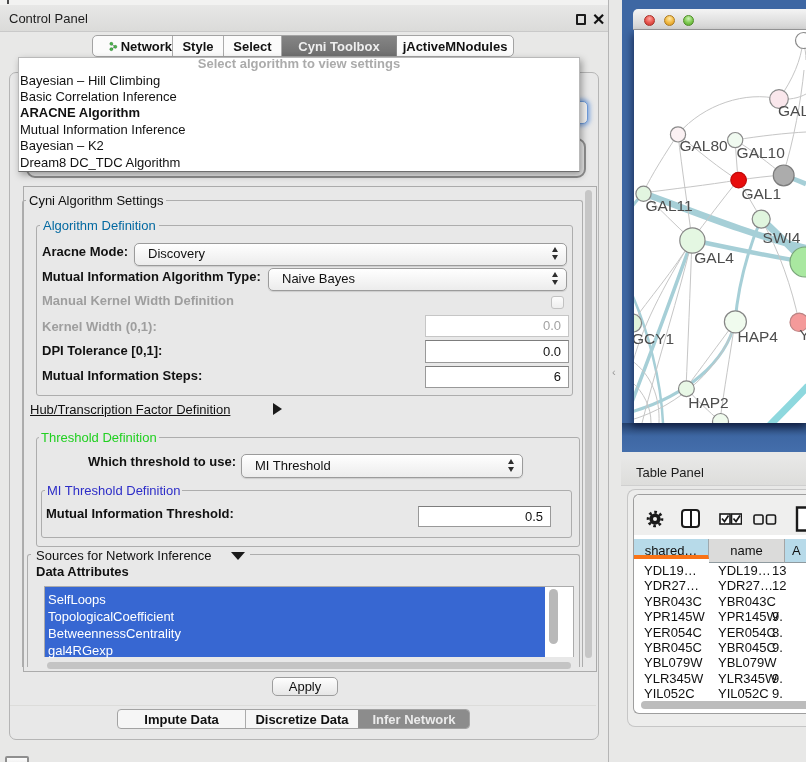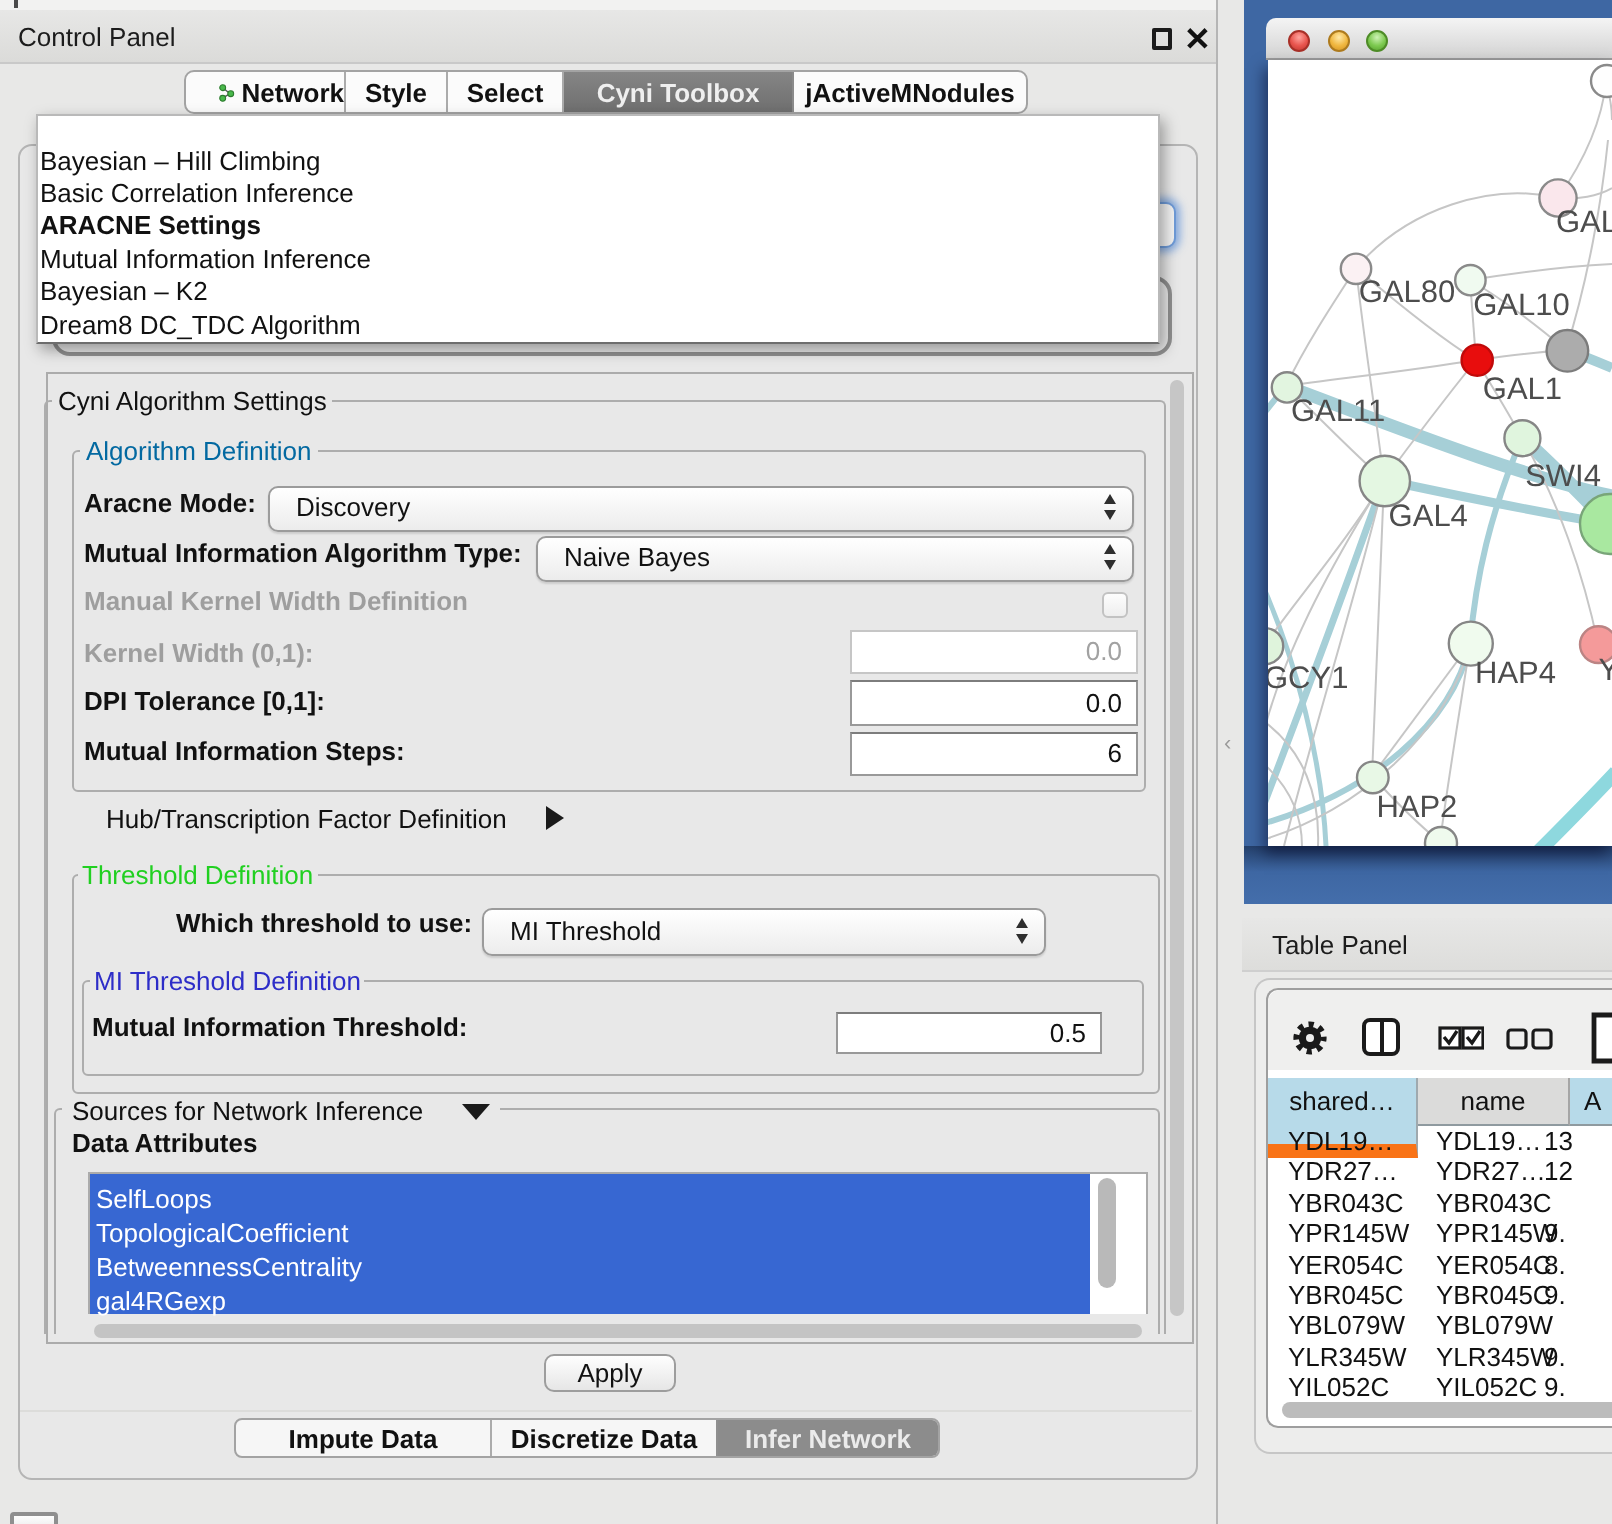--- a/index.html
+++ b/index.html
@@ -83,21 +83,21 @@
 
   <div class="lbl bold" style="left:42px;top:319px;color:#9E9E9E;">Kernel Width (0,1):</div>
   <div class="field" style="left:425px;top:315px;width:144px;height:22px;border-color:#C6C6C6;color:#A2A2A2;line-height:20px;">0.0</div>
 
   <div class="lbl bold" style="left:42px;top:343px;">DPI Tolerance [0,1]:</div>
   <div class="field" style="left:425px;top:340px;width:144px;height:23px;line-height:21px;">0.0</div>
 
   <div class="lbl bold" style="left:42px;top:368px;">Mutual Information Steps:</div>
   <div class="field" style="left:425px;top:366px;width:144px;height:22px;line-height:20px;">6</div>
 
-  <div class="lbl" style="left:53px;top:402px;">Hub/Transcription Factor Definition</div>
+  <div class="lbl" style="left:30px;top:402px;text-decoration:underline;">Hub/Transcription Factor Definition</div>
   <div class="abs" style="left:273px;top:403px;width:0;height:0;border-top:6px solid transparent;border-bottom:6px solid transparent;border-left:9px solid #1a1a1a;"></div>
 
   <div class="abs" style="left:36px;top:437px;width:542px;height:108px;border:1px solid #ADADAD;border-radius:3px;"></div>
   <div class="lbl" style="left:39px;top:430px;background:#E8E8E8;padding:0 2px;color:#21D021;">Threshold Definition</div>
 
   <div class="lbl bold" style="left:88px;top:454px;">Which threshold to use:</div>
   <div class="combo" style="left:241px;top:454px;width:280px;height:22px;">
     <div class="combotext" style="top:3px;">MI Threshold</div>
     <div class="spin" style="top:4px;">
           <div class="up"></div>
@@ -133,24 +133,25 @@
 
 <div class="abs" style="left:117px;top:709px;height:20px;border:1px solid #A3A3A3;border-radius:4px;background:#F6F6F6;display:flex;box-sizing:border-box;">
   <div style="width:128px;border-right:1px solid #ABABAB;display:flex;align-items:center;justify-content:center;font-weight:bold;box-sizing:border-box;">Impute Data</div>
   <div style="width:113px;border-right:1px solid #8f8f8f;display:flex;align-items:center;justify-content:center;font-weight:bold;box-sizing:border-box;">Discretize Data</div>
   <div style="width:110px;display:flex;align-items:center;justify-content:center;font-weight:bold;background:#8C8C8C;color:#EBEBEB;border-radius:0 3px 3px 0;">Infer Network</div>
 </div>
 
 <div class="abs" style="left:5px;top:756px;width:20px;height:10px;border:2px solid #8F8F8F;border-radius:2px;background:linear-gradient(#FDFDFD,#E2E2E2);"></div>
 
 <div class="abs" style="left:18px;top:57px;width:562px;height:115px;background:#FFFFFF;border:1px solid #B9B9B9;border-bottom-color:#6d6d6d;box-shadow:2px 3px 7px rgba(0,0,0,0.35);box-sizing:border-box;"></div>
+<div class="lbl bold" style="left:18px;top:56px;width:562px;text-align:center;color:#ABABAB;">Select algorithm to view settings</div>
 <div class="abs" style="left:20px;top:72.5px;line-height:16.4px;white-space:nowrap;">
 Bayesian – Hill Climbing<br>
 Basic Correlation Inference<br>
-<span class="bold">ARACNE Settings</span><br>
+<span class="bold">ARACNE Algorithm</span><br>
 Mutual Information Inference<br>
 Bayesian – K2<br>
 Dream8 DC_TDC Algorithm
 </div>
 
 <div class="abs" style="left:622px;top:0;width:184px;height:452px;background:#3E67A3;"></div>
 <div class="abs" style="left:622px;top:423px;width:184px;height:29px;background:linear-gradient(#24406B,#3E67A3 45%,#446EAB);"></div>
 
 <div class="abs" style="left:633px;top:9px;width:173px;height:21px;background:linear-gradient(#F4F4F4,#D3D3D3);border-bottom:1px solid #9B9B9B;border-radius:5px 0 0 0;box-sizing:border-box;"></div>
 <div class="abs" style="left:643.5px;top:15px;width:11px;height:11px;border-radius:50%;background:radial-gradient(circle at 50% 30%,#FFA49E,#E8544D 55%,#C03A32);border:0.5px solid #A83028;box-sizing:border-box;"></div>
@@ -263,21 +264,21 @@
   <svg class="abs" style="left:753px;top:514px;" width="24" height="11" viewBox="0 0 24 11">
     <rect x="1" y="1" width="9" height="9" rx="1.5" fill="none" stroke="#1a1a1a" stroke-width="1.6"></rect>
     <rect x="13.5" y="1" width="9" height="9" rx="1.5" fill="none" stroke="#1a1a1a" stroke-width="1.6"></rect>
   </svg>
   <svg class="abs" style="left:795px;top:506px;" width="11" height="26" viewBox="0 0 11 26">
     <path d="M2 1.5 H14 V24.5 H2 Z" fill="#fff" stroke="#1a1a1a" stroke-width="2.4"></path>
   </svg>
 </div>
 
 <div id="tableheader">
-  <div class="abs" style="left:634px;top:539px;width:75px;height:40px;background:#B7DAE9;border-right:1px solid #9FA9AE;border-bottom:7px solid #f97316;box-sizing:border-box;text-align:center;line-height:23px;">shared…</div>
+  <div class="abs" style="left:634px;top:539px;width:75px;height:20px;background:#B7DAE9;border-right:1px solid #9FA9AE;border-bottom:4px solid #f97316;box-sizing:border-box;text-align:center;line-height:23px;">shared…</div>
   <div class="abs" style="left:709px;top:539px;width:76px;height:24px;background:#DBDBDA;border-right:1px solid #A5A5A5;border-bottom:1px solid #8F9A9F;box-sizing:border-box;text-align:center;line-height:23px;">name</div>
   <div class="abs" style="left:785px;top:539px;width:21px;height:24px;background:#B7DAE9;border-bottom:1px solid #8F9A9F;box-sizing:border-box;line-height:23px;padding-left:7px;">A</div>
 </div>
 
 <div id="tablerows" class="abs" style="left:634px;top:563px;width:172px;height:137px;overflow:hidden;">
   <div class="abs" style="left:10px;top:0;line-height:15.4px;">YDL19…<br>YDR27…<br>YBR043C<br>YPR145W<br>YER054C<br>YBR045C<br>YBL079W<br>YLR345W<br>YIL052C</div>
   <div class="abs" style="left:84px;top:0;line-height:15.4px;">YDL19…<br>YDR27…<br>YBR043C<br>YPR145W<br>YER054C<br>YBR045C<br>YBL079W<br>YLR345W<br>YIL052C</div>
   <div class="abs" style="left:138px;top:0;line-height:15.4px;">13<br>12<br>&nbsp;<br>9.<br>8.<br>9.<br>&nbsp;<br>9.<br>9.</div>
 </div>
 

